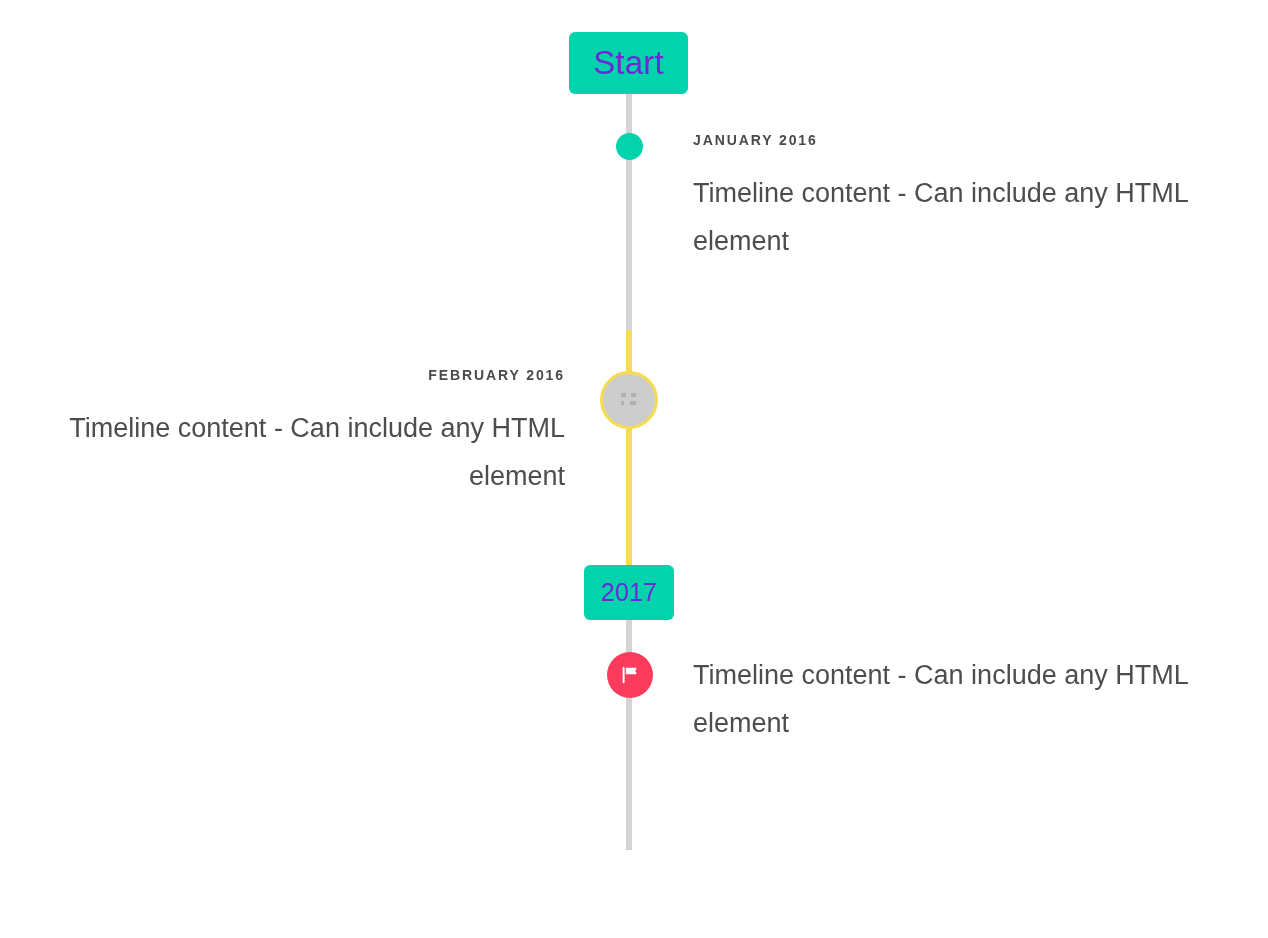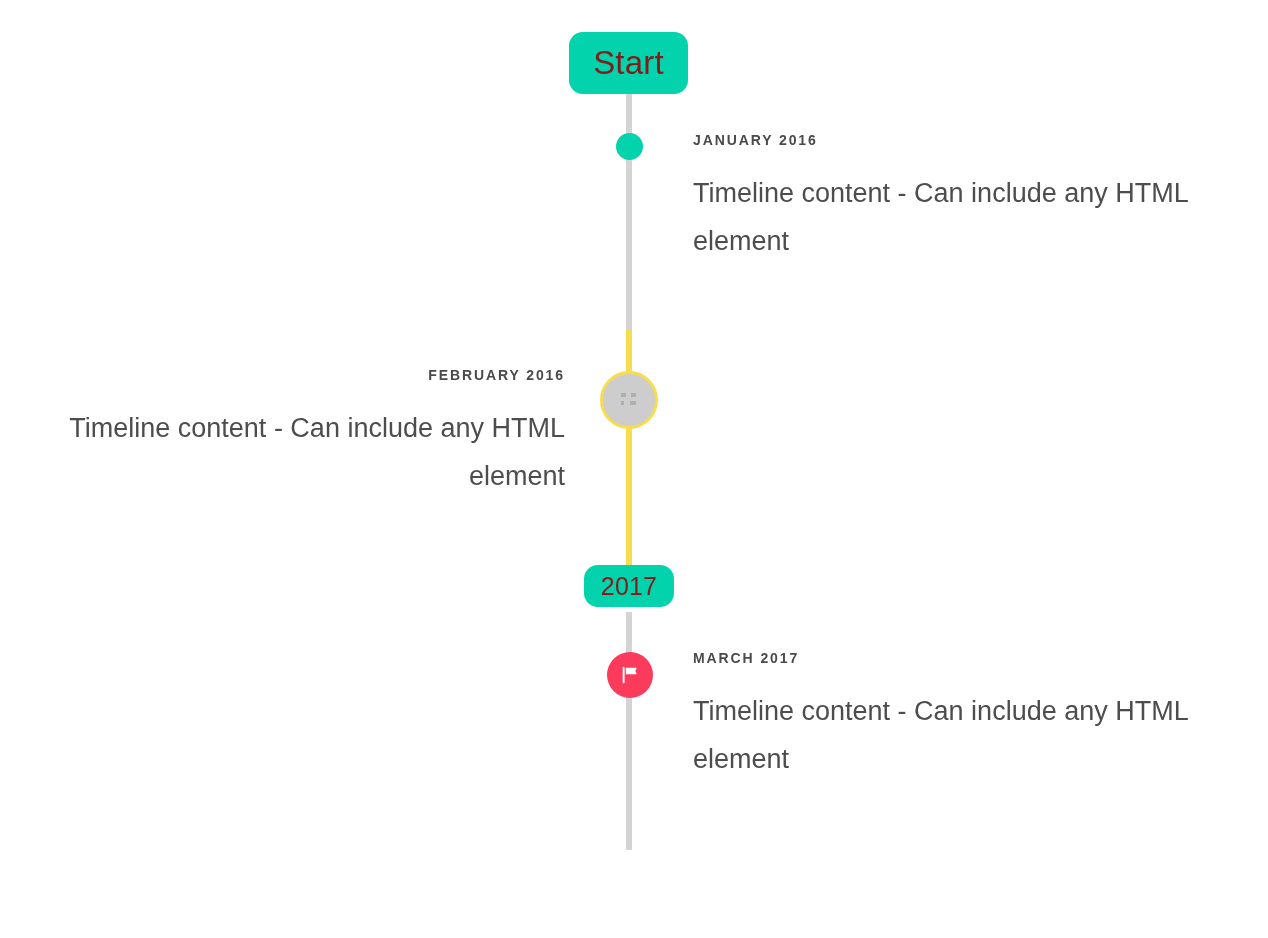--- a/index.html
+++ b/index.html
@@ -29,37 +29,37 @@
     background: #d4d4d4;
   }
   .spine-top      { top: 94px;  height: 236px; }
   .spine-yellow   { top: 330px; height: 236px; background: #f8dc50; }
   .spine-bottom   { top: 612px; height: 238px; }
 
   
   .cap {
     position: absolute;
     background: #02d3ac;
-    color: #7f1d1d;
-    border-radius: 14px;
+    color: #6d28d9;
+    border-radius: 6px;
     display: flex;
     align-items: center;
     justify-content: center;
     font-weight: 400;
     letter-spacing: 0.2px;
     user-select: none;
   }
   .cap-start {
     left: 569px;  top: 32px;
     width: 119px; height: 62px;
     font-size: 33px;
   }
   .cap-year {
     left: 584px;  top: 565px;
-    width: 90px;  height: 42px;
+    width: 90px;  height: 55px;
     font-size: 25px;
   }
   .cap-end {
     left: 576px;  top: 849px;
     width: 106px; height: 62px;
     font-size: 33px;
   }
 
   
   .marker {
@@ -150,18 +150,17 @@
 
   <div class="cap cap-year">2017</div>
 
   <div class="marker marker-flag">
     <svg class="flag-glyph" viewBox="0 0 24 24">
       <rect x="4" y="3" width="2.1" height="18" rx="1" fill="#ffffff"></rect>
       <path d="M7.4 4.2 h11.2 a0.6 0.6 0 0 1 0.5 0.9 l-1.1 2.1 a0.9 0.9 0 0 0 0 0.9 l1.1 2.1 a0.6 0.6 0 0 1 -0.5 0.9 H7.4 Z" fill="#ffffff"></path>
     </svg>
   </div>
   <div class="entry entry-right entry-mar">
-    <p class="entry-date">MARCH 2017</p>
     <p class="entry-body">Timeline content - Can include any HTML element</p>
   </div>
 
 
 </div>
 
 </body></html>

